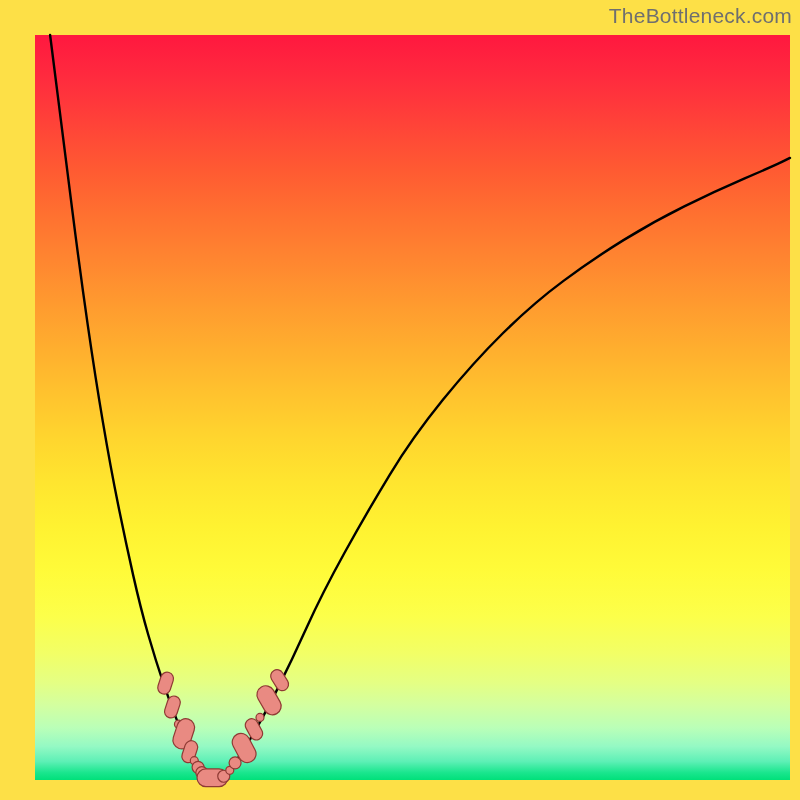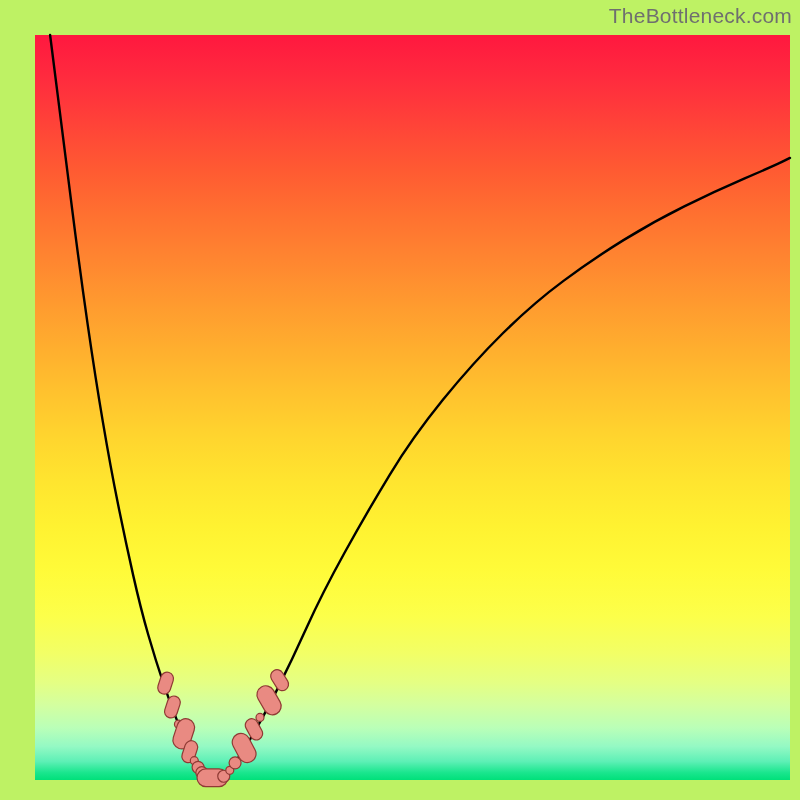--- a/index.html
+++ b/index.html
@@ -10,21 +10,21 @@
     background: #000;
     overflow: hidden;
     font-family: Arial, Helvetica, sans-serif;
   }
   .frame {
     position: absolute;
     left: 0;
     top: 0;
     width: 800px;
     height: 800px;
-    background: #bef264;
+    background: #fde047;
   }
   .plot-area {
     position: absolute;
     left: 35px;
     top: 35px;
     width: 755px;
     height: 745px;
     
     background: linear-gradient(to bottom,
       #ff183f 0%,

